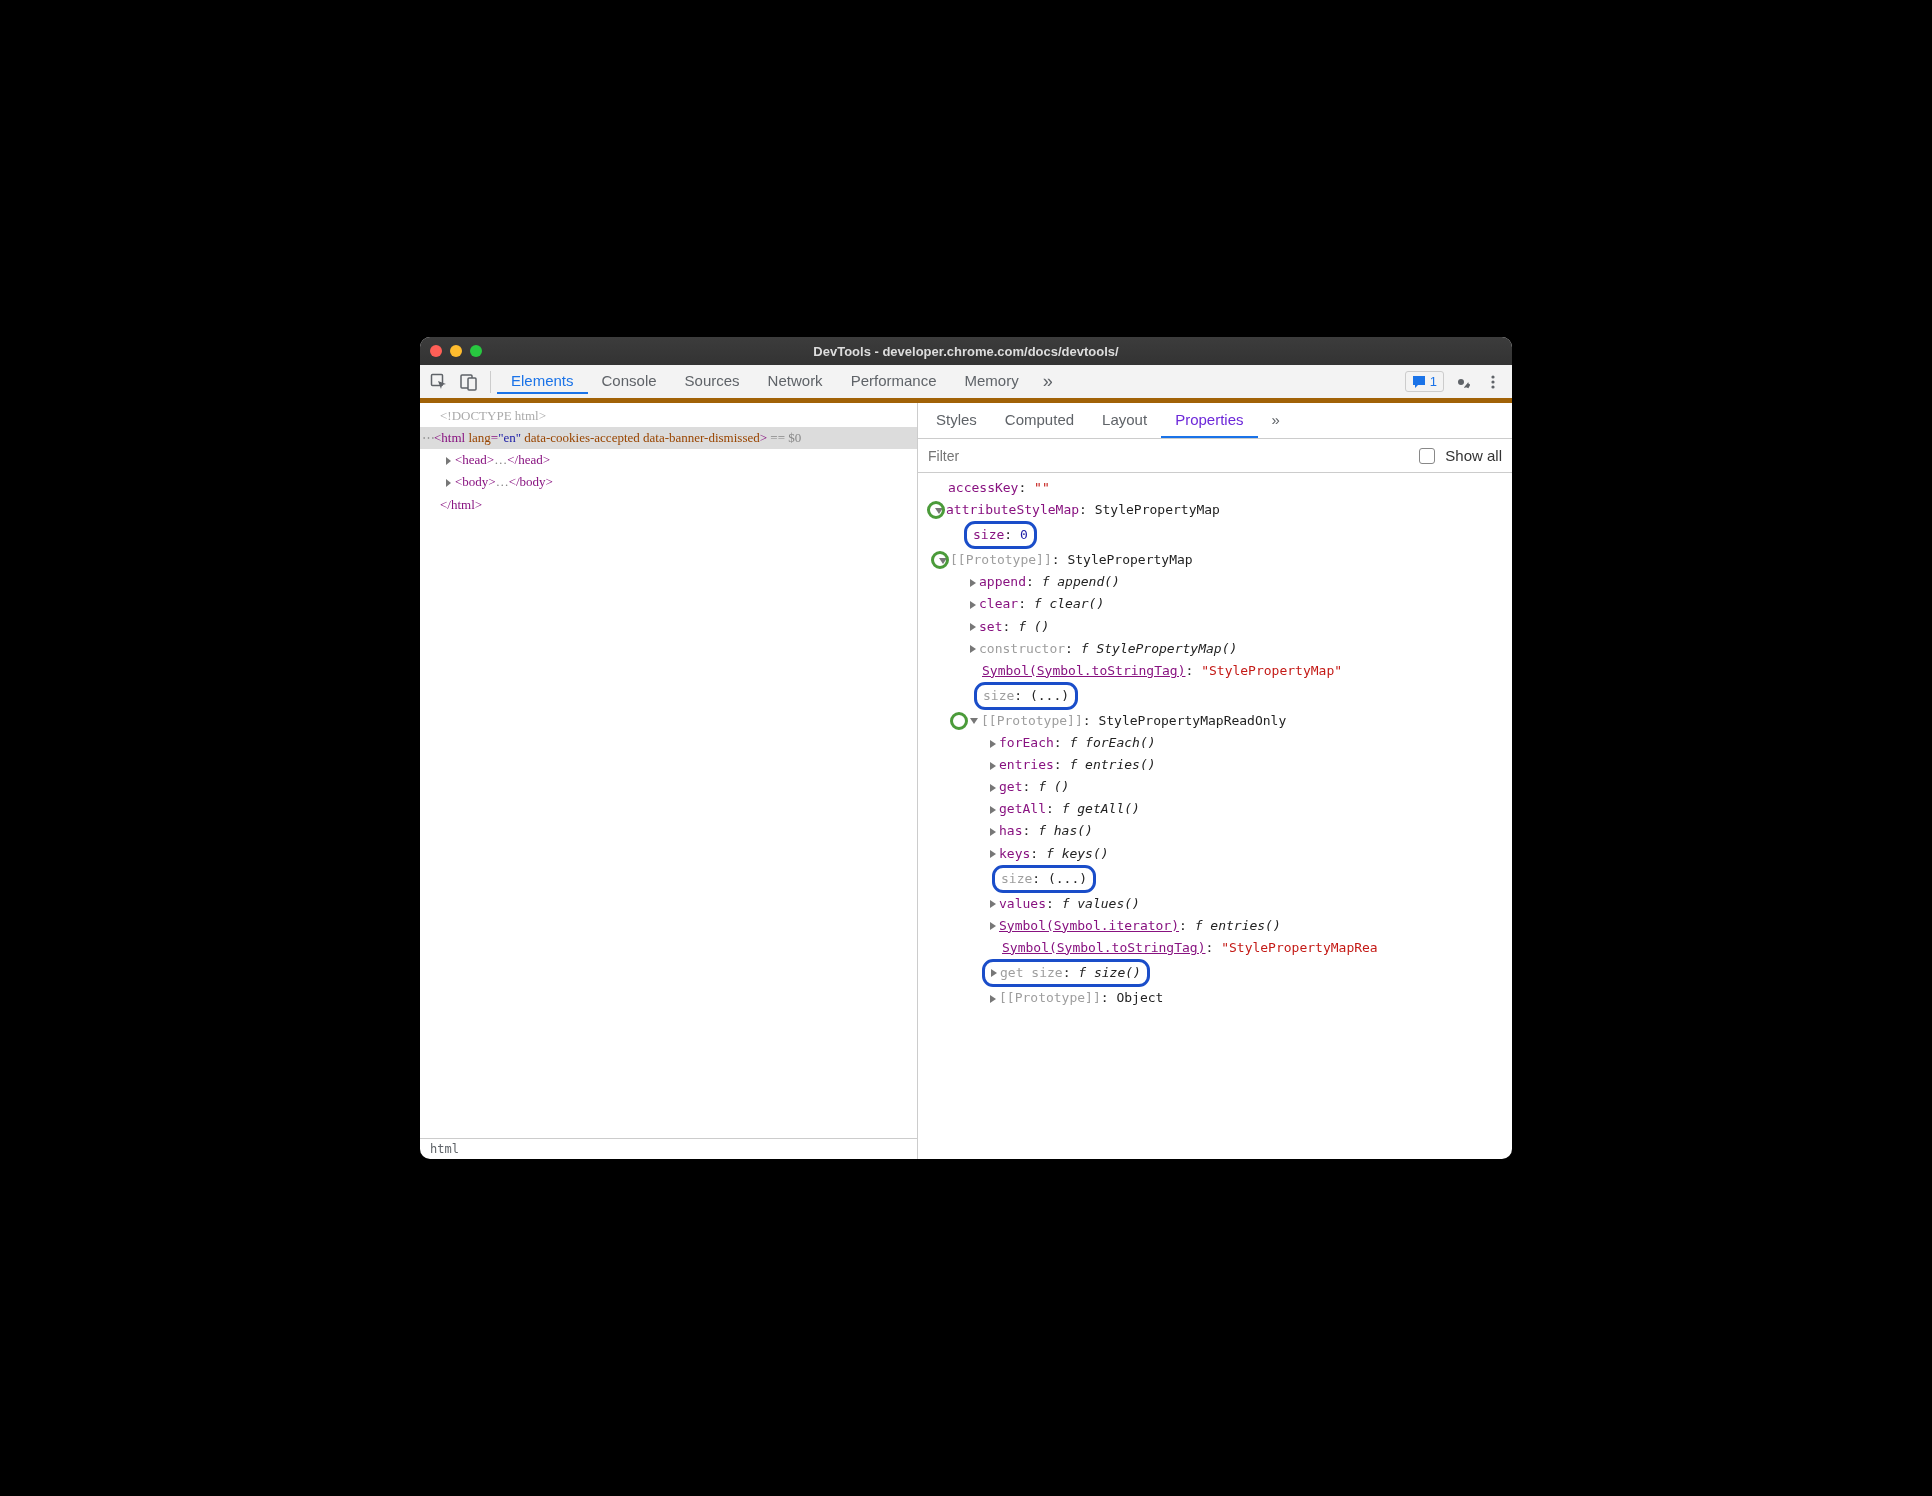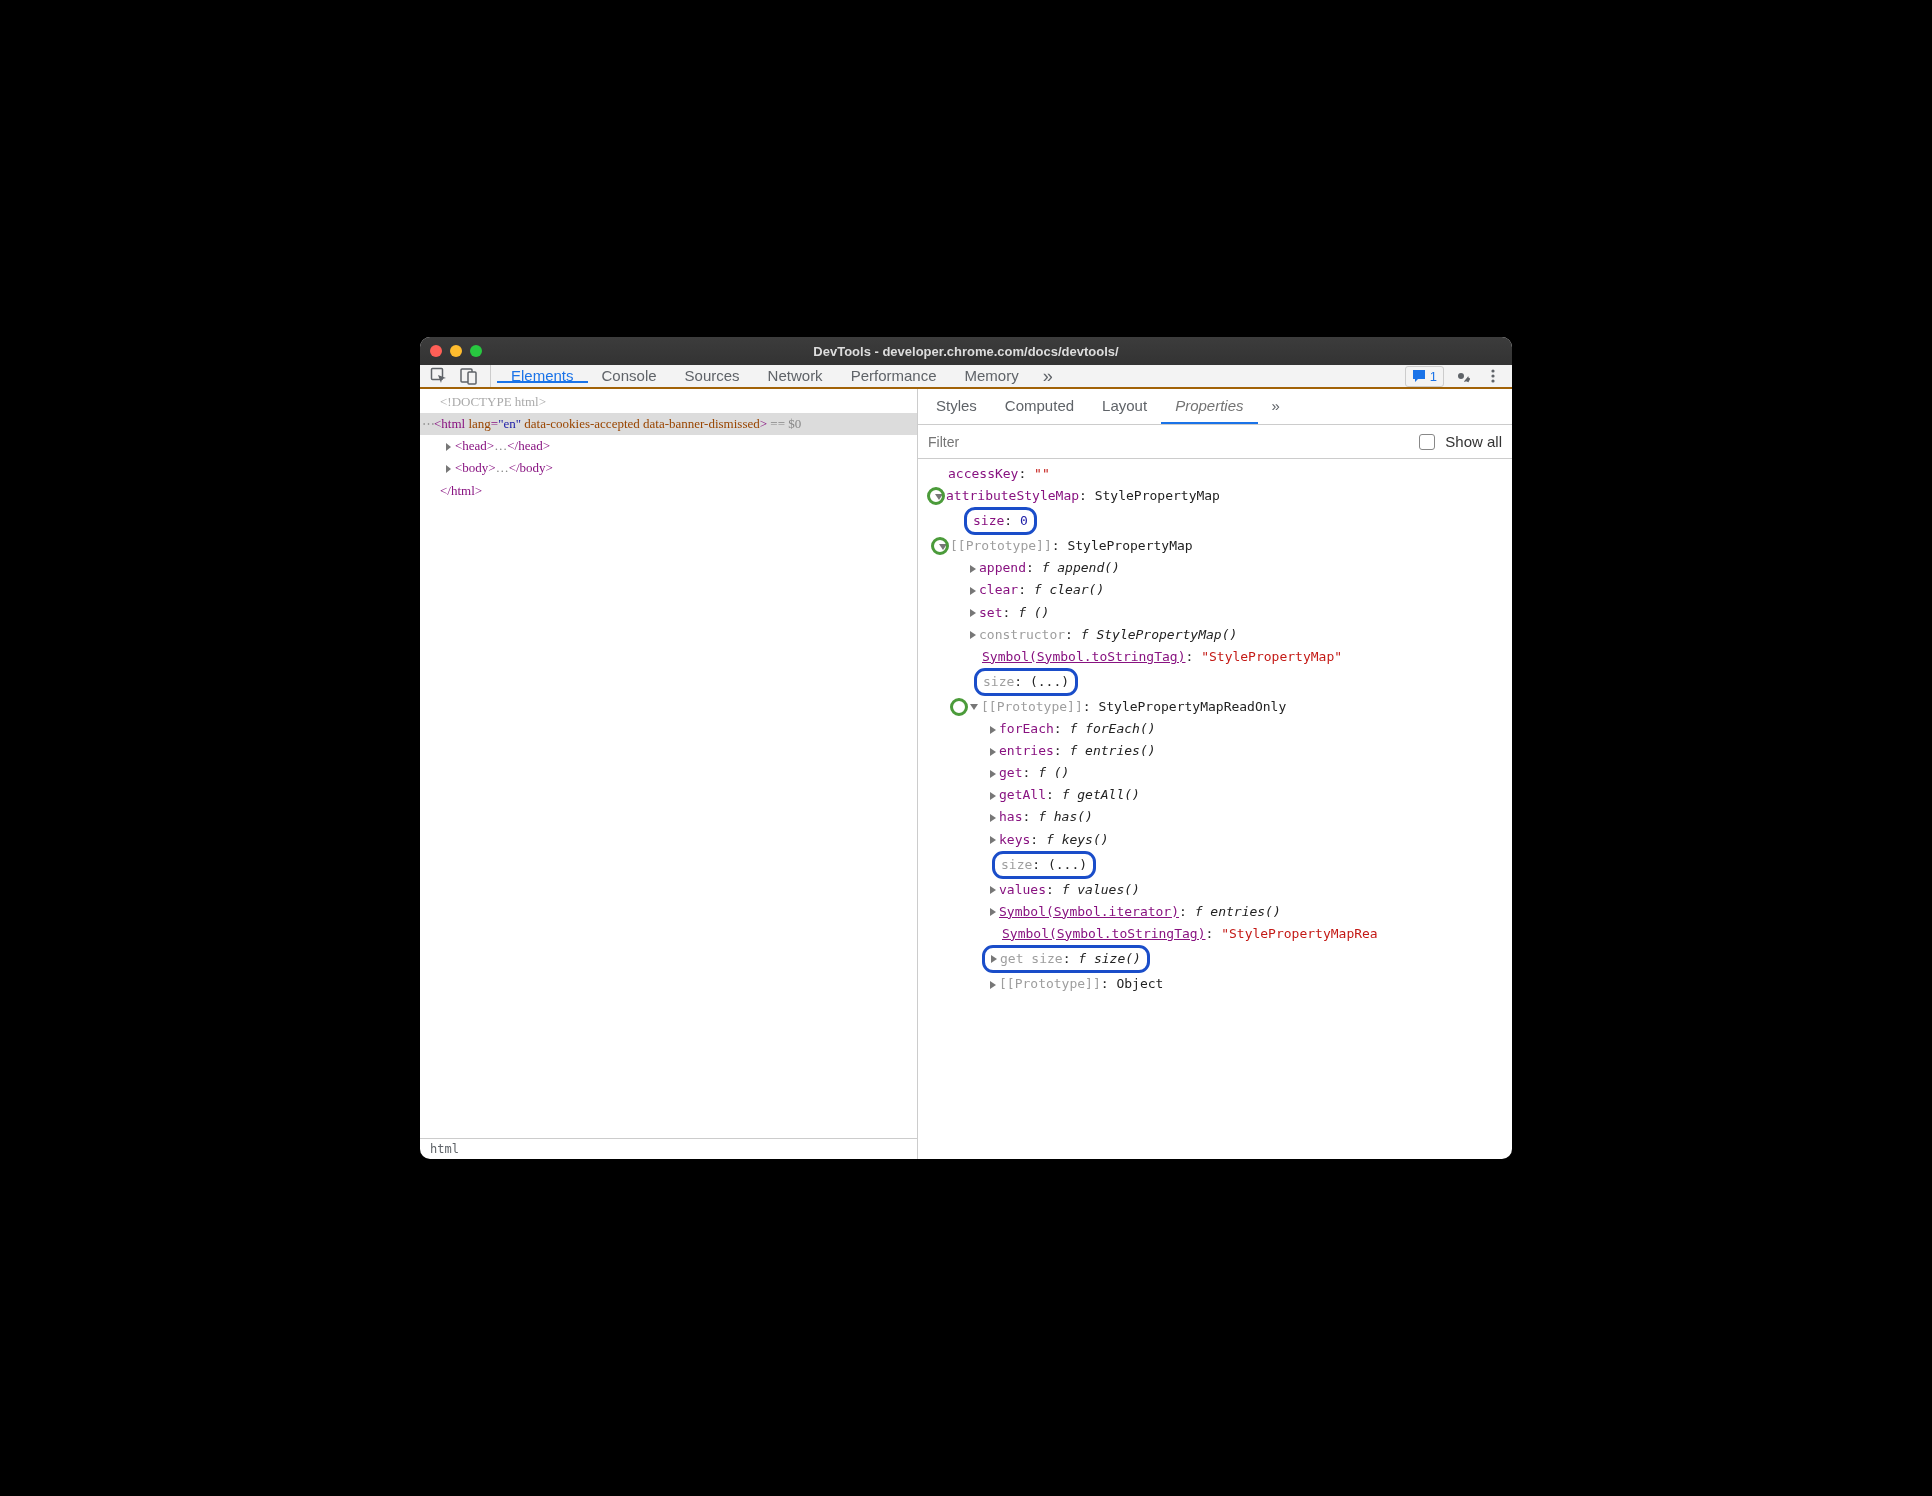--- a/index.html
+++ b/index.html
@@ -31,23 +31,23 @@
   position: relative;
   flex-shrink: 0;
 }
 .traffic { display: flex; gap: 8px; }
 .traffic .dot { width: 12px; height: 12px; border-radius: 50%; }
 .dot.red { background: #ff5f57; }
 .dot.yellow { background: #febc2e; }
 .dot.green { background: #28c840; }
 .title { position: absolute; left: 0; right: 0; text-align: center; color: #ddd; font-size: 13px; font-weight: 600; }
 .toolbar {
-  height: 24px;
+  height: 38px;
   background: #f3f3f3;
-  border-bottom: 2px solid #a16207;
+  border-bottom: 5px solid #a16207;
   display: flex;
   align-items: center;
   padding: 4px 4px;
   flex-shrink: 0;
 }
 .tool-icon {
   width: 30px; height: 30px;
   display: flex; align-items: center; justify-content: center;
   color: #5f6368; cursor: pointer;
 }
@@ -84,21 +84,21 @@
 .c-attr { color: #994500; }
 .c-val { color: #1a1aa6; }
 .c-dim { color: #888; }
 .bottom-path { border-top: 1px solid #ccc; padding: 3px 10px; color: #5f6368; font-size: 12px; }
 .right-panel { flex: 1; display: flex; flex-direction: column; overflow: hidden; }
 .subtabs {
   height: 36px; border-bottom: 1px solid #ccc;
   display: flex; align-items: stretch; padding: 0 4px;
 }
 .subtab { padding: 0 14px; display: flex; align-items: center; font-size: 15px; color: #5f6368; cursor: pointer; border-bottom: 2px solid transparent; }
-.subtab.active { color: #737373; border-bottom-color: #1a73e8; font-style: italic; }
+.subtab.active { color: #6d28d9; border-bottom-color: #1a73e8; }
 .filter-row {
   height: 34px; border-bottom: 1px solid #ccc;
   display: flex; align-items: center; padding: 0 10px; gap: 10px;
 }
 .filter-input { flex: 1; border: none; outline: none; font-size: 14px; color: #333; background: transparent; }
 .checkbox { width: 16px; height: 16px; border: 1.5px solid #888; border-radius: 3px; }
 .showall-label { font-size: 15px; color: #333; }
 .props {
   flex: 1; overflow: auto; padding: 4px 0;
   font-family: Menlo, Consolas, monospace; font-size: 13px; line-height: 1.7;

